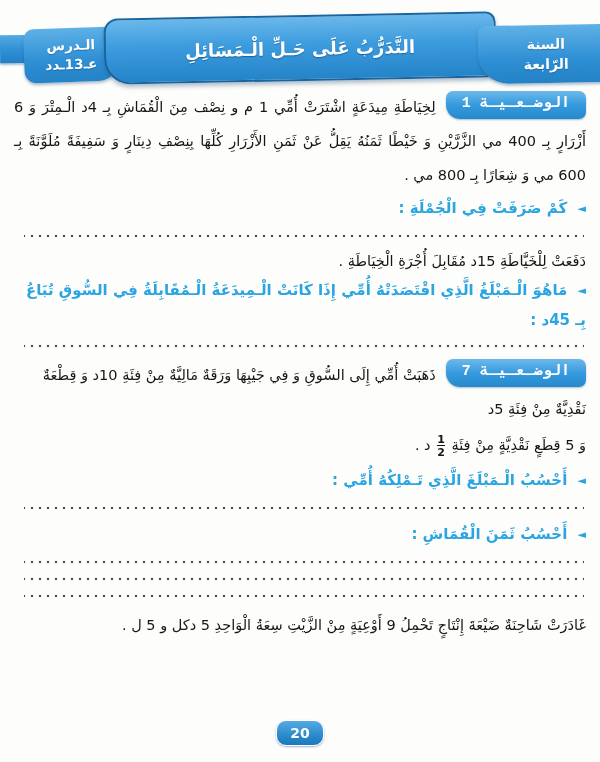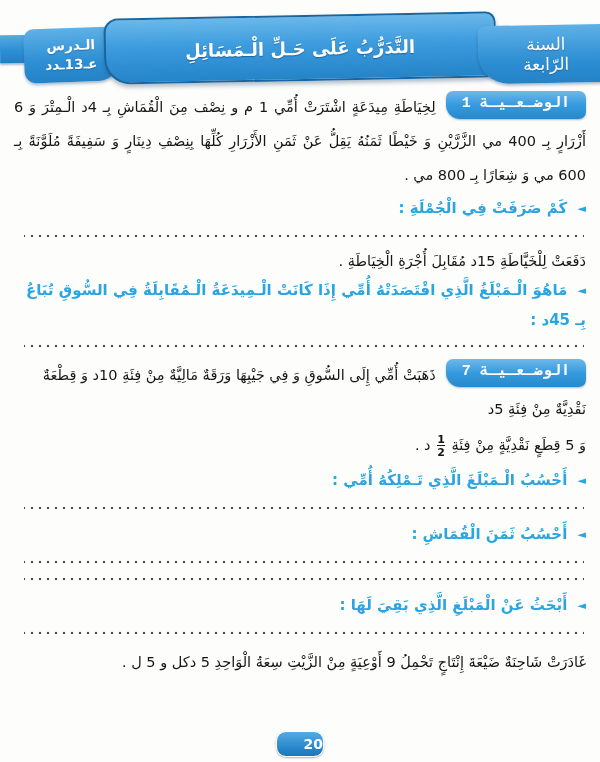--- a/index.html
+++ b/index.html
@@ -44,21 +44,21 @@
   .hdr-lesson span{color:#fff;font-size:13.5px;font-weight:bold;line-height:19px;
     text-shadow:0 1px 1px rgba(0,60,110,.4);}
   .hdr-year{
     position:absolute;top:25px;right:-14px;width:136px;height:58px;
     background:linear-gradient(180deg,#5fb1e6 0%,#2e8fd4 60%,#2482c6 100%);
     border-radius:8px 8px 10px 30px;
     transform:rotate(-1deg);
     display:flex;flex-direction:column;align-items:center;justify-content:center;
     box-shadow:0 2px 3px rgba(30,70,110,.35);
   }
-  .hdr-year span{color:#fff;font-size:17px;font-weight:normal;line-height:20px;
+  .hdr-year span{color:#fff;font-size:14px;font-weight:bold;line-height:20px;
     text-shadow:0 1px 1px rgba(0,60,110,.4);}
   
   .content{position:absolute;top:90px;right:0;left:0;padding:0 14px;}
   .para{font-size:14.5px;font-weight:500;color:#161616;line-height:34px;text-align:justify;}
   .para2{font-size:14.5px;font-weight:500;color:#161616;line-height:34px;}
   .badge{
     float:right;
     margin-left:10px;margin-top:1px;
     padding:1px 16px 3px 16px;
     background:linear-gradient(180deg,#6db9ea 0%,#369ade 50%,#2589cc 100%);
@@ -77,26 +77,26 @@
     height:10px;margin:7px 2px 7px 10px;
     background-image:radial-gradient(circle,#4c4c4c 1.25px,transparent 1.6px);
     background-size:8px 10px;background-position:center;background-repeat:repeat-x;
   }
   .frac{display:inline-flex;flex-direction:column;align-items:center;vertical-align:middle;
     font-size:11px;font-weight:bold;line-height:11px;margin:0 2px;}
   .frac .den{border-top:1.5px solid #161616;padding-top:1px;}
   .fracline{line-height:38px;}
   
   .pagebadge{
-    position:absolute;bottom:5px;left:50%;transform:translateX(-50%);
+    position:absolute;bottom:16px;left:50%;transform:translateX(-50%);
     width:46px;height:24px;border-radius:10px;
     background:linear-gradient(180deg,#55abe3 0%,#2585c9 70%,#1d78ba 100%);
     border:1px solid #fff;
     color:#fff;font-size:14px;font-weight:bold;
-    display:flex;align-items:center;
+    display:flex;align-items:center;justify-content:center;
     box-shadow:0 1px 2px rgba(30,70,110,.4);
   }
   .clear{clear:both;}
 </style>
 </head>
 <body>
 
 <div class="page">
 
   <div class="hdr">
@@ -150,24 +150,20 @@
       <span class="arr">◄</span>
       <span>أَحْسُبُ الْـمَبْلَغَ الَّذِي تَـمْلِكُهُ أُمِّي :</span>
     </div>
     <div class="dots"></div>
     <div class="qline">
       <span class="arr">◄</span>
       <span>أَحْسُبُ ثَمَنَ الْقُمَاشِ :</span>
     </div>
     <div class="dots"></div>
     <div class="dots"></div>
-    <div class="qline">
-      <span class="arr">◄</span>
-      <span>أَبْحَثُ عَنْ الْمَبْلَغِ الَّذِي بَقِيَ لَهَا :</span>
-    </div>
     <div class="dots"></div>
 
     <div class="para2">
       <span>غَادَرَتْ شَاحِنَةٌ ضَيْعَةَ إِنْتَاجٍ تَحْمِلُ 9 أَوْعِيَةٍ مِنْ الزَّيْتِ سِعَةُ الْوَاحِدِ 5 دكل و 5 ل .</span>
       <span class="clear"></span>
     </div>
 
   </div>
 
   <div class="pagebadge">

